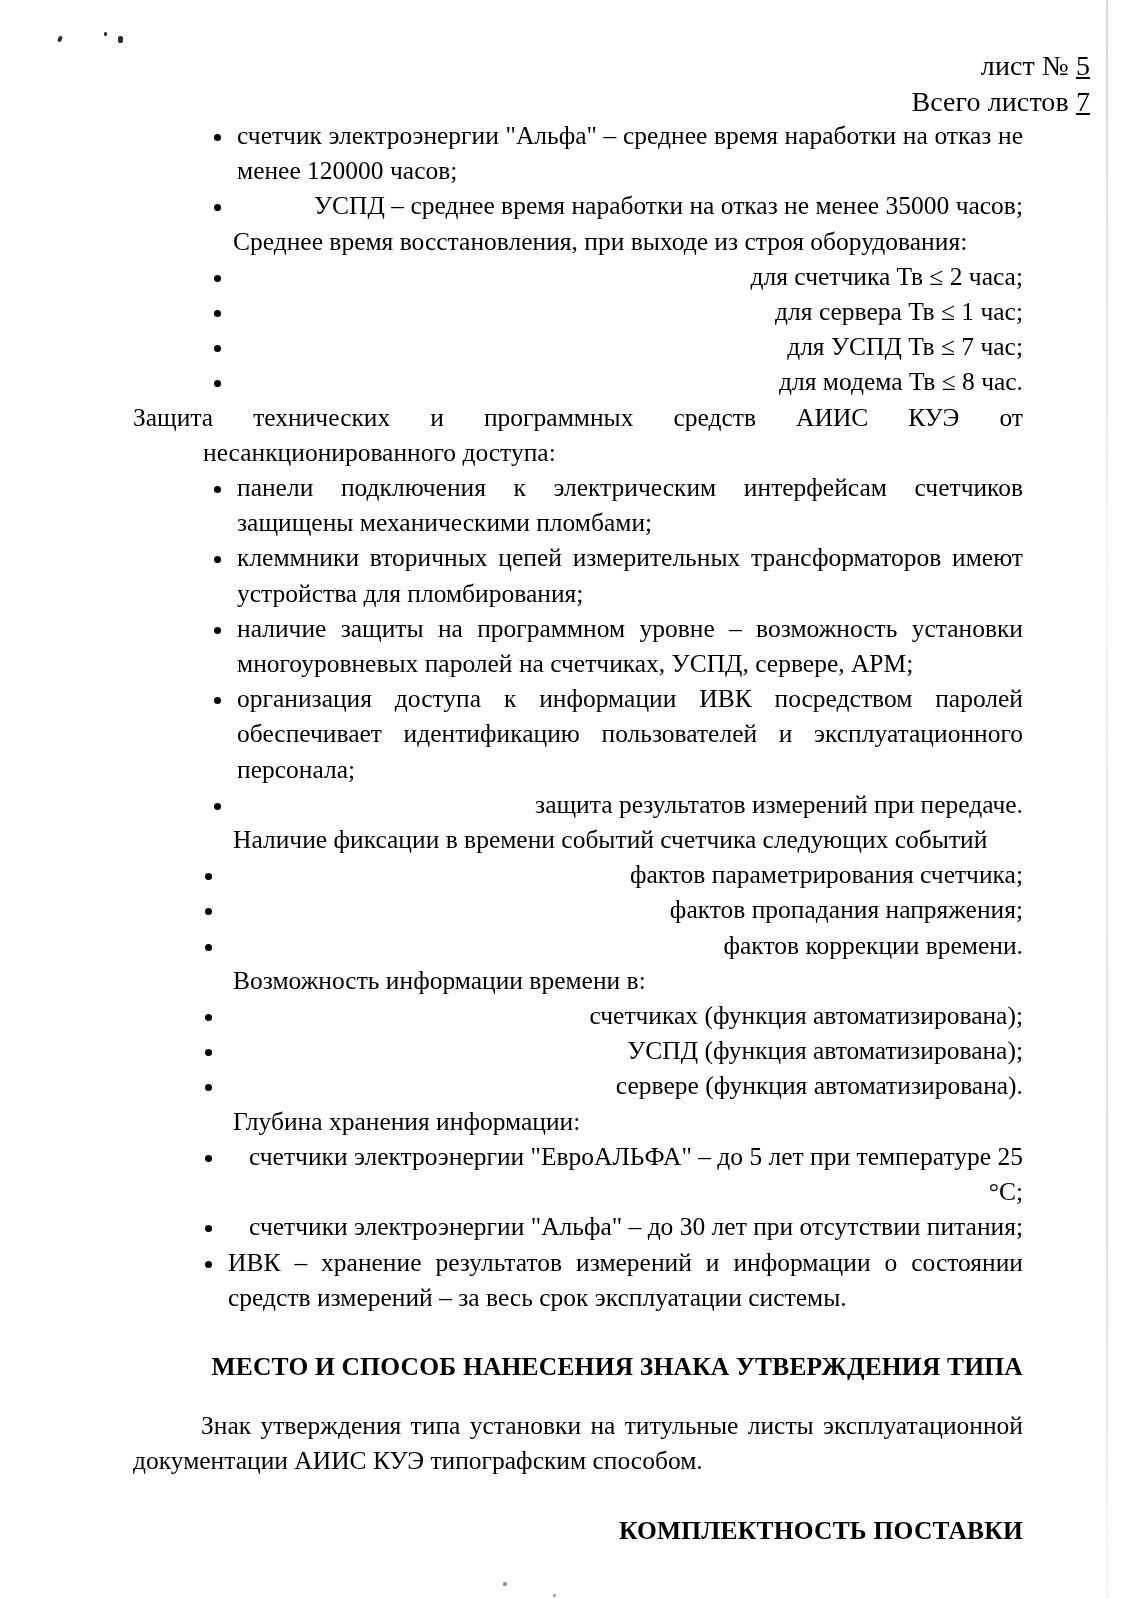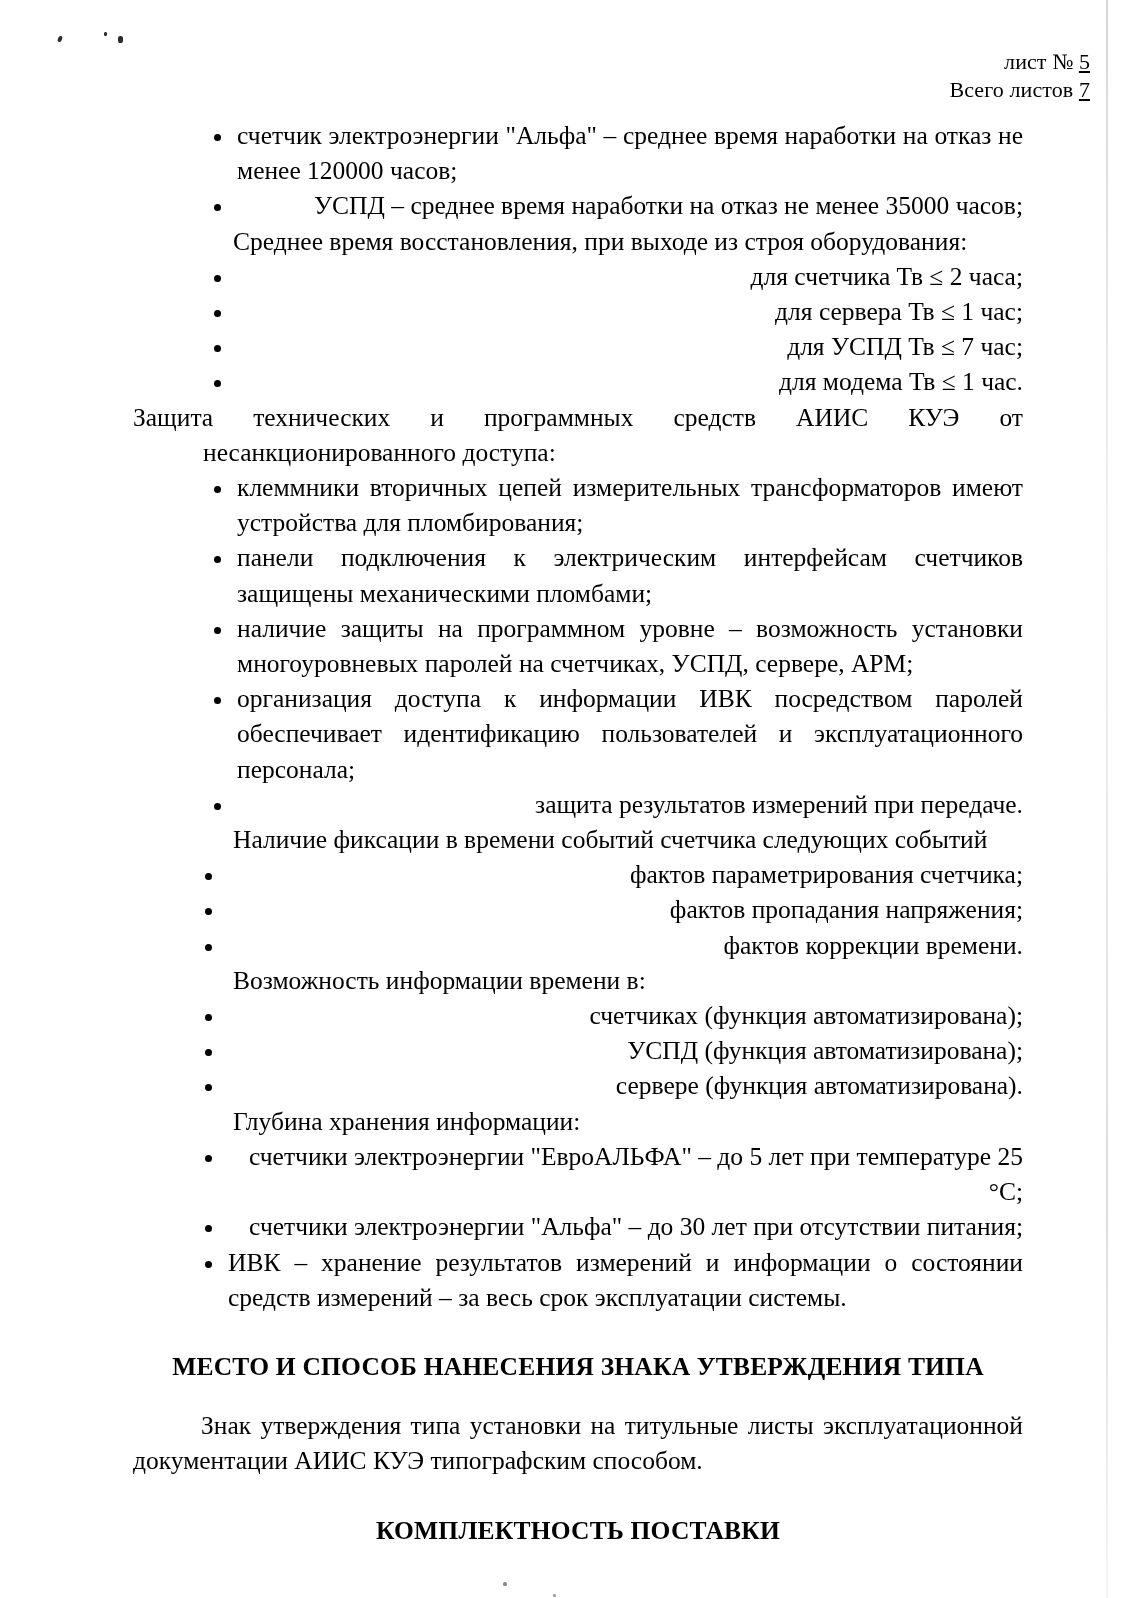--- a/index.html
+++ b/index.html
@@ -39,21 +39,21 @@
   .speck.s3 { left: 118px; top: 36px;  width: 5px;  height: 7px; }
   .speck.s4 { left: 503px; top: 1582px; width: 4px; height: 4px; opacity: .55; }
   .speck.s5 { left: 553px; top: 1594px; width: 3px; height: 3px; opacity: .45; }
 
   
   .doc-header {
     position: absolute;
     top: 48px;
     right: 38px;
     text-align: right;
-    font-size: 22px;
+    font-size: 28px;
     line-height: 1.28;
     letter-spacing: .1px;
   }
   .doc-header .hline { white-space: nowrap; }
   .uline { text-decoration: underline; text-underline-offset: 2px; }
 
   
   .content {
     position: absolute;
     left: 133px;
@@ -101,21 +101,21 @@
     border-radius: 50%;
   }
   ul.bullets.lvl1 { margin-left: 79px; width: 811px; }
   ul.bullets.lvl2 { margin-left: 70px; width: 820px; }
   ul.bullets > li.nojust { text-align: right; }
 
   .section-title {
     margin: 0;
     font-size: 25.5px;
     font-weight: bold;
-    text-align: center;
+    text-align: right;
     letter-spacing: .2px;
   }
   .spacer-lg { height: 34px; }
   .spacer-md { height: 24px; }
 </style>
 </head>
 <body>
 
 <div class="page">
 
@@ -143,28 +143,28 @@
       <li>счетчик электроэнергии "Альфа" – среднее время наработки на отказ не менее 120000 часов;</li>
       <li class="nojust">УСПД – среднее время наработки на отказ не менее 35000 часов;</li>
     </ul>
 
     <p class="para lead">Среднее время восстановления, при выходе из строя оборудования:</p>
 
     <ul class="bullets lvl1">
       <li class="nojust">для счетчика Тв ≤ 2 часа;</li>
       <li class="nojust">для сервера Тв ≤ 1 час;</li>
       <li class="nojust">для УСПД Тв ≤ 7 час;</li>
-      <li class="nojust">для модема Тв ≤ 1 час.</li>
+      <li class="nojust">для модема Тв ≤ 8 час.</li>
     </ul>
 
     <p class="para hang">Защита технических и программных средств АИИС КУЭ  от несанкционированного доступа:</p>
 
     <ul class="bullets lvl1">
+      <li>панели подключения к электрическим интерфейсам счетчиков защищены механическими пломбами;</li>
       <li>клеммники вторичных цепей измерительных трансформаторов имеют устройства для пломбирования;</li>
-      <li>панели подключения к электрическим интерфейсам счетчиков защищены механическими пломбами;</li>
       <li>наличие защиты на программном уровне – возможность установки многоуровневых паролей на счетчиках, УСПД, сервере, АРМ;</li>
       <li>организация доступа к информации ИВК посредством паролей обеспечивает идентификацию пользователей и эксплуатационного персонала;</li>
       <li class="nojust">защита результатов измерений при передаче.</li>
     </ul>
 
     <p class="para lead">Наличие фиксации в времени событий счетчика следующих событий</p>
 
     <ul class="bullets lvl2">
       <li class="nojust">фактов параметрирования счетчика;</li>
       <li class="nojust">фактов пропадания напряжения;</li>

